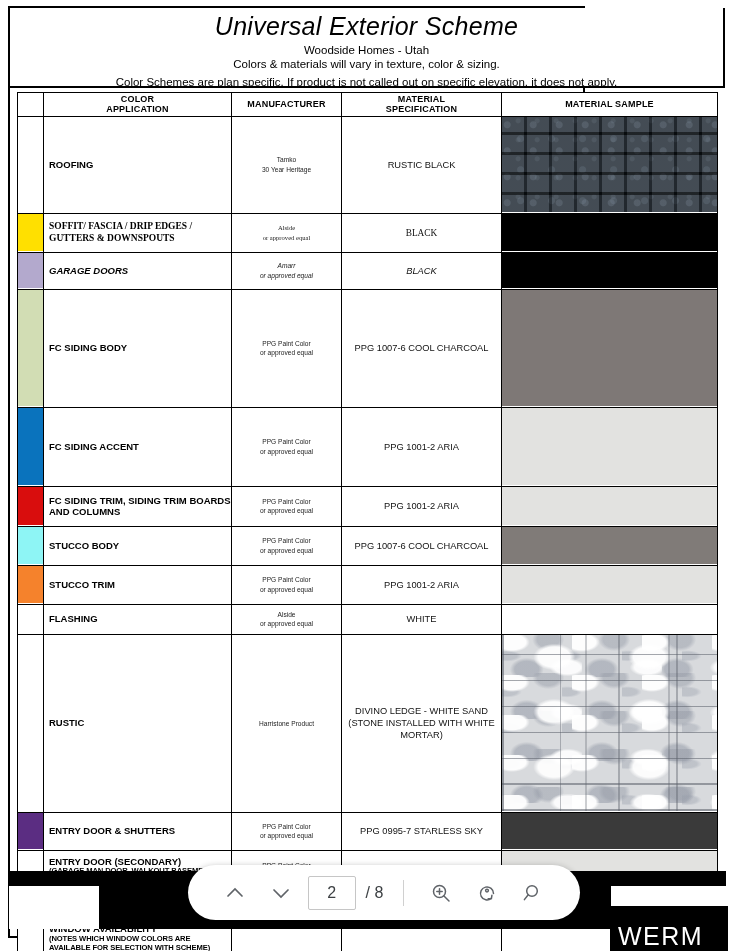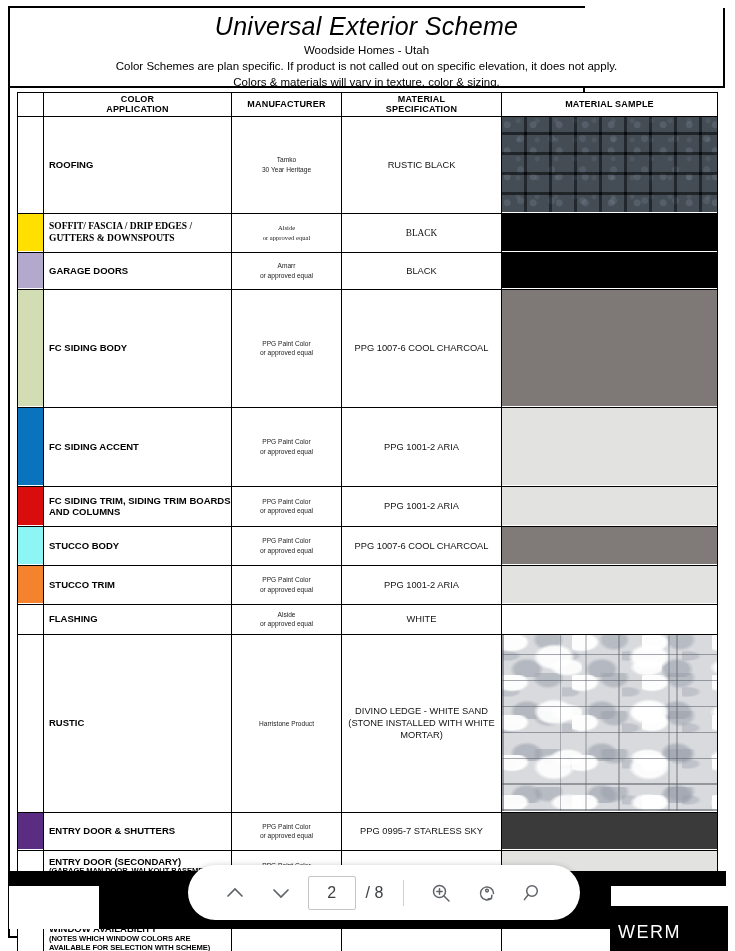--- a/index.html
+++ b/index.html
@@ -236,21 +236,21 @@
   .footer-white-right {
     position: absolute;
     left: 611px; top: 886px;
     width: 115px; height: 43px;
     background: #fff;
     z-index: 6;
   }
   .footer-logo {
     position: absolute;
     left: 618px; top: 922px;
-    font-size: 18px;
+    font-size: 25px;
     letter-spacing: 1.5px;
     color: #fff;
     z-index: 8;
     white-space: nowrap;
   }
   .footer-logo-box {
     position: absolute;
     left: 610px; top: 906px;
     width: 118px; height: 45px;
     background: #000;
@@ -261,22 +261,22 @@
 <body>
 
 <div id="page">
 
   <div class="doc-frame">
 
     <div class="title-block">
       <div class="title-main">
         <div class="scheme-title">Universal Exterior Scheme</div>
         <div class="scheme-sub">Woodside Homes - Utah</div>
+        <div class="scheme-note" style="margin-top:1px;">Colors &amp; materials will vary in texture, color &amp; sizing.</div>
         <div class="scheme-note">Color Schemes are plan specific.  If product is not called out on specific elevation, it does not apply.</div>
-        <div class="scheme-note" style="margin-top:1px;">Colors &amp; materials will vary in texture, color &amp; sizing.</div>
       </div>
     </div>
 
     <table class="spec-table">
       <colgroup>
         <col class="col-swatch">
           <col class="col-app">
           <col class="col-mfr">
         <col class="col-spec">
           <col class="col-sample">
@@ -318,21 +318,21 @@
             <td class="app"><span>SOFFIT/ FASCIA / DRIP EDGES / GUTTERS &amp; DOWNSPOUTS</span></td>
             <td class="mfr">
               <div>Alside</div>
               <div>or approved equal</div>
             </td>
             <td class="spec">BLACK</td>
             <td class="sample">
               <span class="sample-fill" style="display: block; height: 37px; background: rgb(0, 0, 0);"></span>
             </td>
           </tr>
-          <tr style="height: 37px;">
+          <tr style="height: 37px; font-style: italic;">
             <td class="swatch">
               <span class="swatch-fill" style="background: rgb(179, 169, 205); height: 35px;"></span>
             </td>
             <td class="app"><span>GARAGE DOORS</span></td>
             <td class="mfr">
               <div>Amarr</div>
               <div>or approved equal</div>
             </td>
             <td class="spec">BLACK</td>
             <td class="sample">

